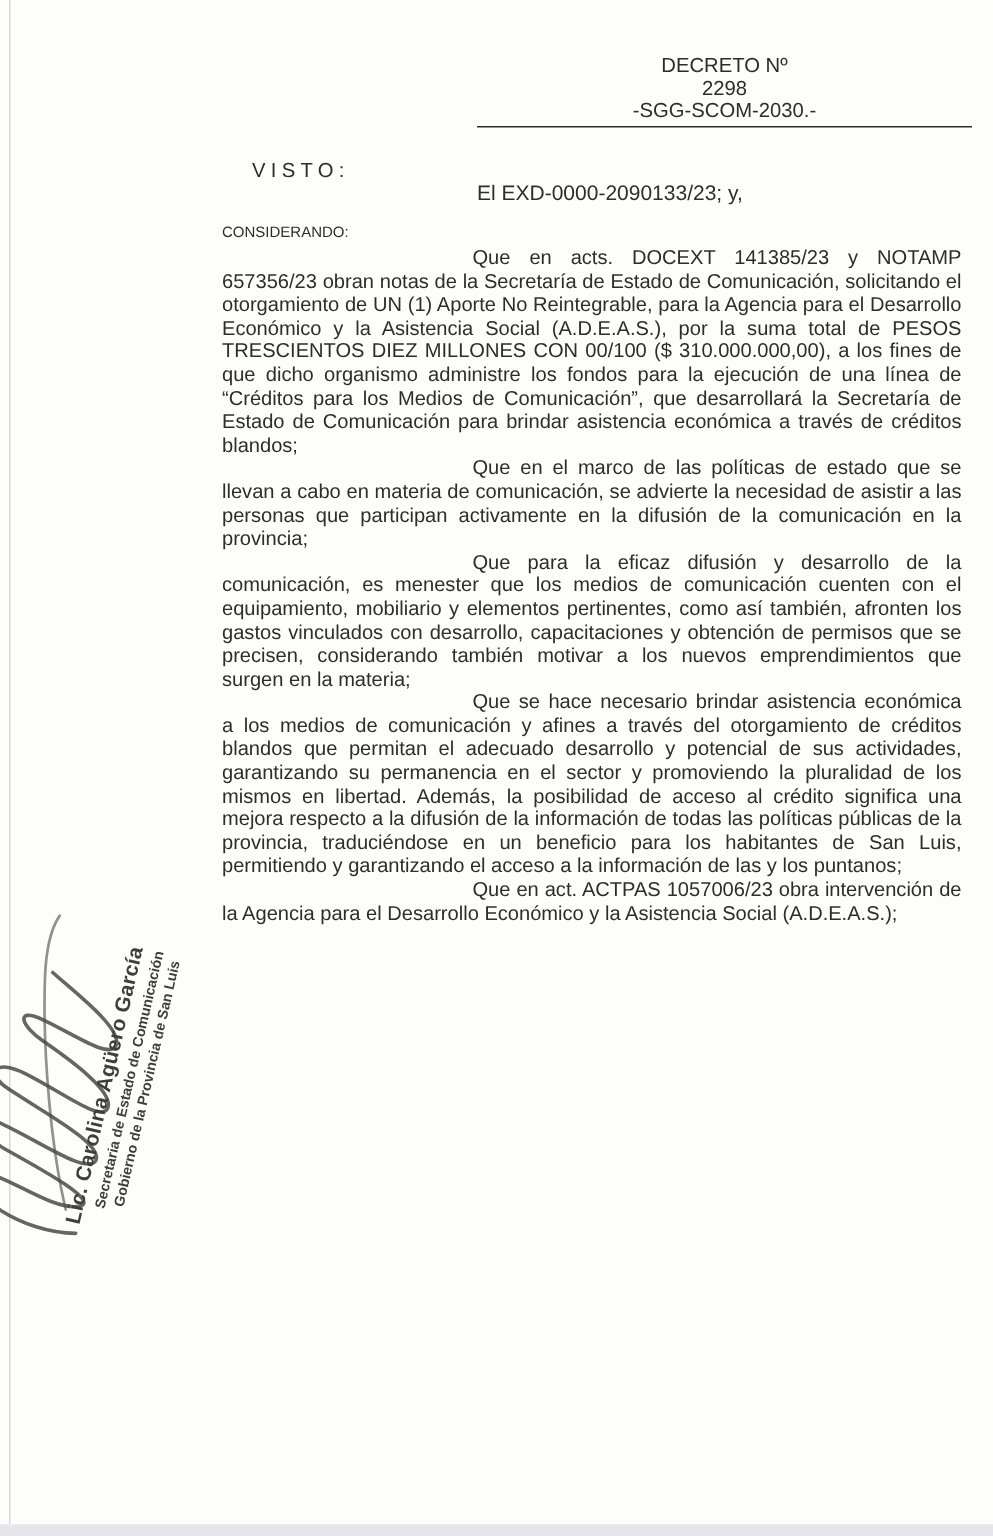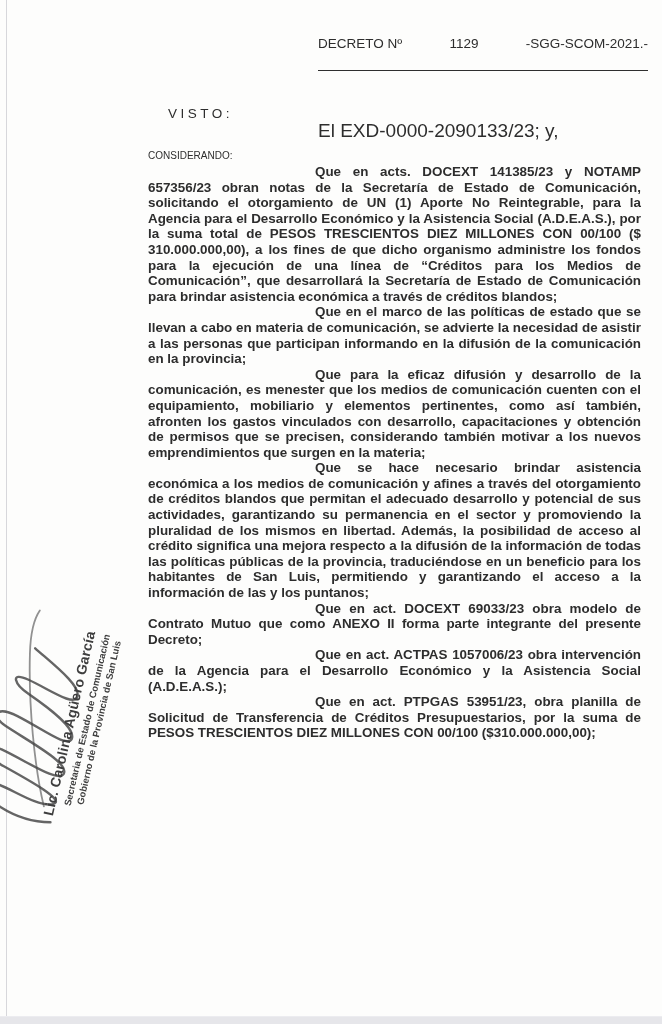--- a/index.html
+++ b/index.html
@@ -26,63 +26,63 @@
     background: #e6e6ea;
     border-top: 1px solid #ececf0;
   }
 
   .decree-line {
     position: absolute;
     left: 318px; top: 36px;
     width: 330px;
     display: flex;
     justify-content: space-between;
-    align-items: flex-start;
+    align-items: center;
     font-size: 13.5px;
     border-bottom: 1.5px solid #2f2f2f;
-    padding-bottom: 19px;
+    padding-bottom: 3px;
     white-space: nowrap;
+    flex-direction: column;
   }
 
   .place-date {
     position: absolute;
     left: 318px; top: 74px;
     font-size: 13.5px;
     white-space: nowrap;
   }
 
   .visto-label {
     position: absolute;
     left: 148px; top: 106px;
     font-size: 13.5px;
     letter-spacing: 3.5px;
     margin-left: 20px;
   }
 
   .visto-ref {
     position: absolute;
     left: 318px; top: 120px;
-    font-size: 19px;
+    font-size: 14px;
     white-space: nowrap;
   }
 
   .considerando-label {
     position: absolute;
     left: 148px; top: 150px;
     font-size: 10px;
   }
 
   .paragraphs {
     position: absolute;
     left: 148px; top: 164px;
     width: 493px;
     font-size: 13.4px;
     line-height: 15.6px;
     text-align: justify;
-    font-weight: bold;
   }
   .paragraphs p.para {
     margin: 0;
     text-indent: 167px;
   }
 
   
   .stamp {
     position: absolute;
     left: -48px; top: 662px;
@@ -122,38 +122,36 @@
 </head>
 <body>
 
 <div class="page">
 
   <div class="edge-left"></div>
   <div class="edge-bottom"></div>
 
   <div class="decree-line">
     <span>DECRETO Nº</span>
-    <span>1129</span>
-    <span>-SGG-SCOM-2021.-</span>
+    <span>2298</span>
+    <span>-SGG-SCOM-2030.-</span>
   </div>
 
 
   <div class="visto-label">VISTO:</div>
   <div class="visto-ref">El EXD-0000-2090133/23; y,</div>
 
   <div class="considerando-label">CONSIDERANDO:</div>
 
   <div class="paragraphs">
       <p class="para">Que en acts. DOCEXT 141385/23 y NOTAMP 657356/23 obran notas de la Secretaría de Estado de Comunicación, solicitando el otorgamiento de UN (1) Aporte No Reintegrable, para la Agencia para el Desarrollo Económico y la Asistencia Social (A.D.E.A.S.), por la suma total de PESOS TRESCIENTOS DIEZ MILLONES CON 00/100 ($ 310.000.000,00), a los fines de que dicho organismo administre los fondos para la ejecución de una línea de “Créditos para los Medios de Comunicación”, que desarrollará la Secretaría de Estado de Comunicación para brindar asistencia económica a través de créditos blandos;</p>
-      <p class="para">Que en el marco de las políticas de estado que se llevan a cabo en materia de comunicación, se advierte la necesidad de asistir a las personas que participan informando en la difusión de la comunicación en la provincia;</p>
+      <p class="para">Que en el marco de las políticas de estado que se llevan a cabo en materia de comunicación, se advierte la necesidad de asistir a las personas que participan activamente en la difusión de la comunicación en la provincia;</p>
       <p class="para">Que para la eficaz difusión y desarrollo de la comunicación, es menester que los medios de comunicación cuenten con el equipamiento, mobiliario y elementos pertinentes, como así también, afronten los gastos vinculados con desarrollo, capacitaciones y obtención de permisos que se precisen, considerando también motivar a los nuevos emprendimientos que surgen en la materia;</p>
       <p class="para">Que se hace necesario brindar asistencia económica a los medios de comunicación y afines a través del otorgamiento de créditos blandos que permitan el adecuado desarrollo y potencial de sus actividades, garantizando su permanencia en el sector y promoviendo la pluralidad de los mismos en libertad. Además, la posibilidad de acceso al crédito significa una mejora respecto a la difusión de la información de todas las políticas públicas de la provincia, traduciéndose en un beneficio para los habitantes de San Luis, permitiendo y garantizando el acceso a la información de las y los puntanos;</p>
-      <p class="para">Que en act. DOCEXT 69033/23 obra modelo de Contrato Mutuo que como ANEXO II forma parte integrante del presente Decreto;</p>
       <p class="para">Que en act. ACTPAS 1057006/23 obra intervención de la Agencia para el Desarrollo Económico y la Asistencia Social (A.D.E.A.S.);</p>
-      <p class="para">Que en act. PTPGAS 53951/23, obra planilla de Solicitud de Transferencia de Créditos Presupuestarios, por la suma de PESOS TRESCIENTOS DIEZ MILLONES CON 00/100 ($310.000.000,00);</p>
     </div>
 
   <div class="stamp">
     <svg class="scrawl" width="226" height="96" viewBox="0 0 226 96" fill="none" xmlns="http://www.w3.org/2000/svg">
       <path d="M10,88 C2,52 20,10 32,16 C44,22 20,66 28,86 C34,100 46,58 54,30 C60,10 74,4 70,24 C64,52 50,86 60,90 C72,94 84,48 94,22 C100,6 112,8 106,32 C99,60 86,88 96,90 C108,92 122,58 130,38 C136,22 148,14 144,34 C139,58 128,84 138,86 C150,88 166,52 176,34" stroke="#4a4a4a" stroke-width="2.4" stroke-linecap="round" opacity="0.85"></path>
       <path d="M24,78 C60,60 120,40 170,30 C190,26 204,26 214,30" stroke="#4a4a4a" stroke-width="1.8" stroke-linecap="round" opacity="0.6"></path>
     </svg>
     <div class="sig-name">Lic. Carolina Agüero García</div>
     <div class="sig-title">Secretaria de Estado de Comunicación</div>
     <div class="sig-org">Gobierno de la Provincia de San Luis</div>

